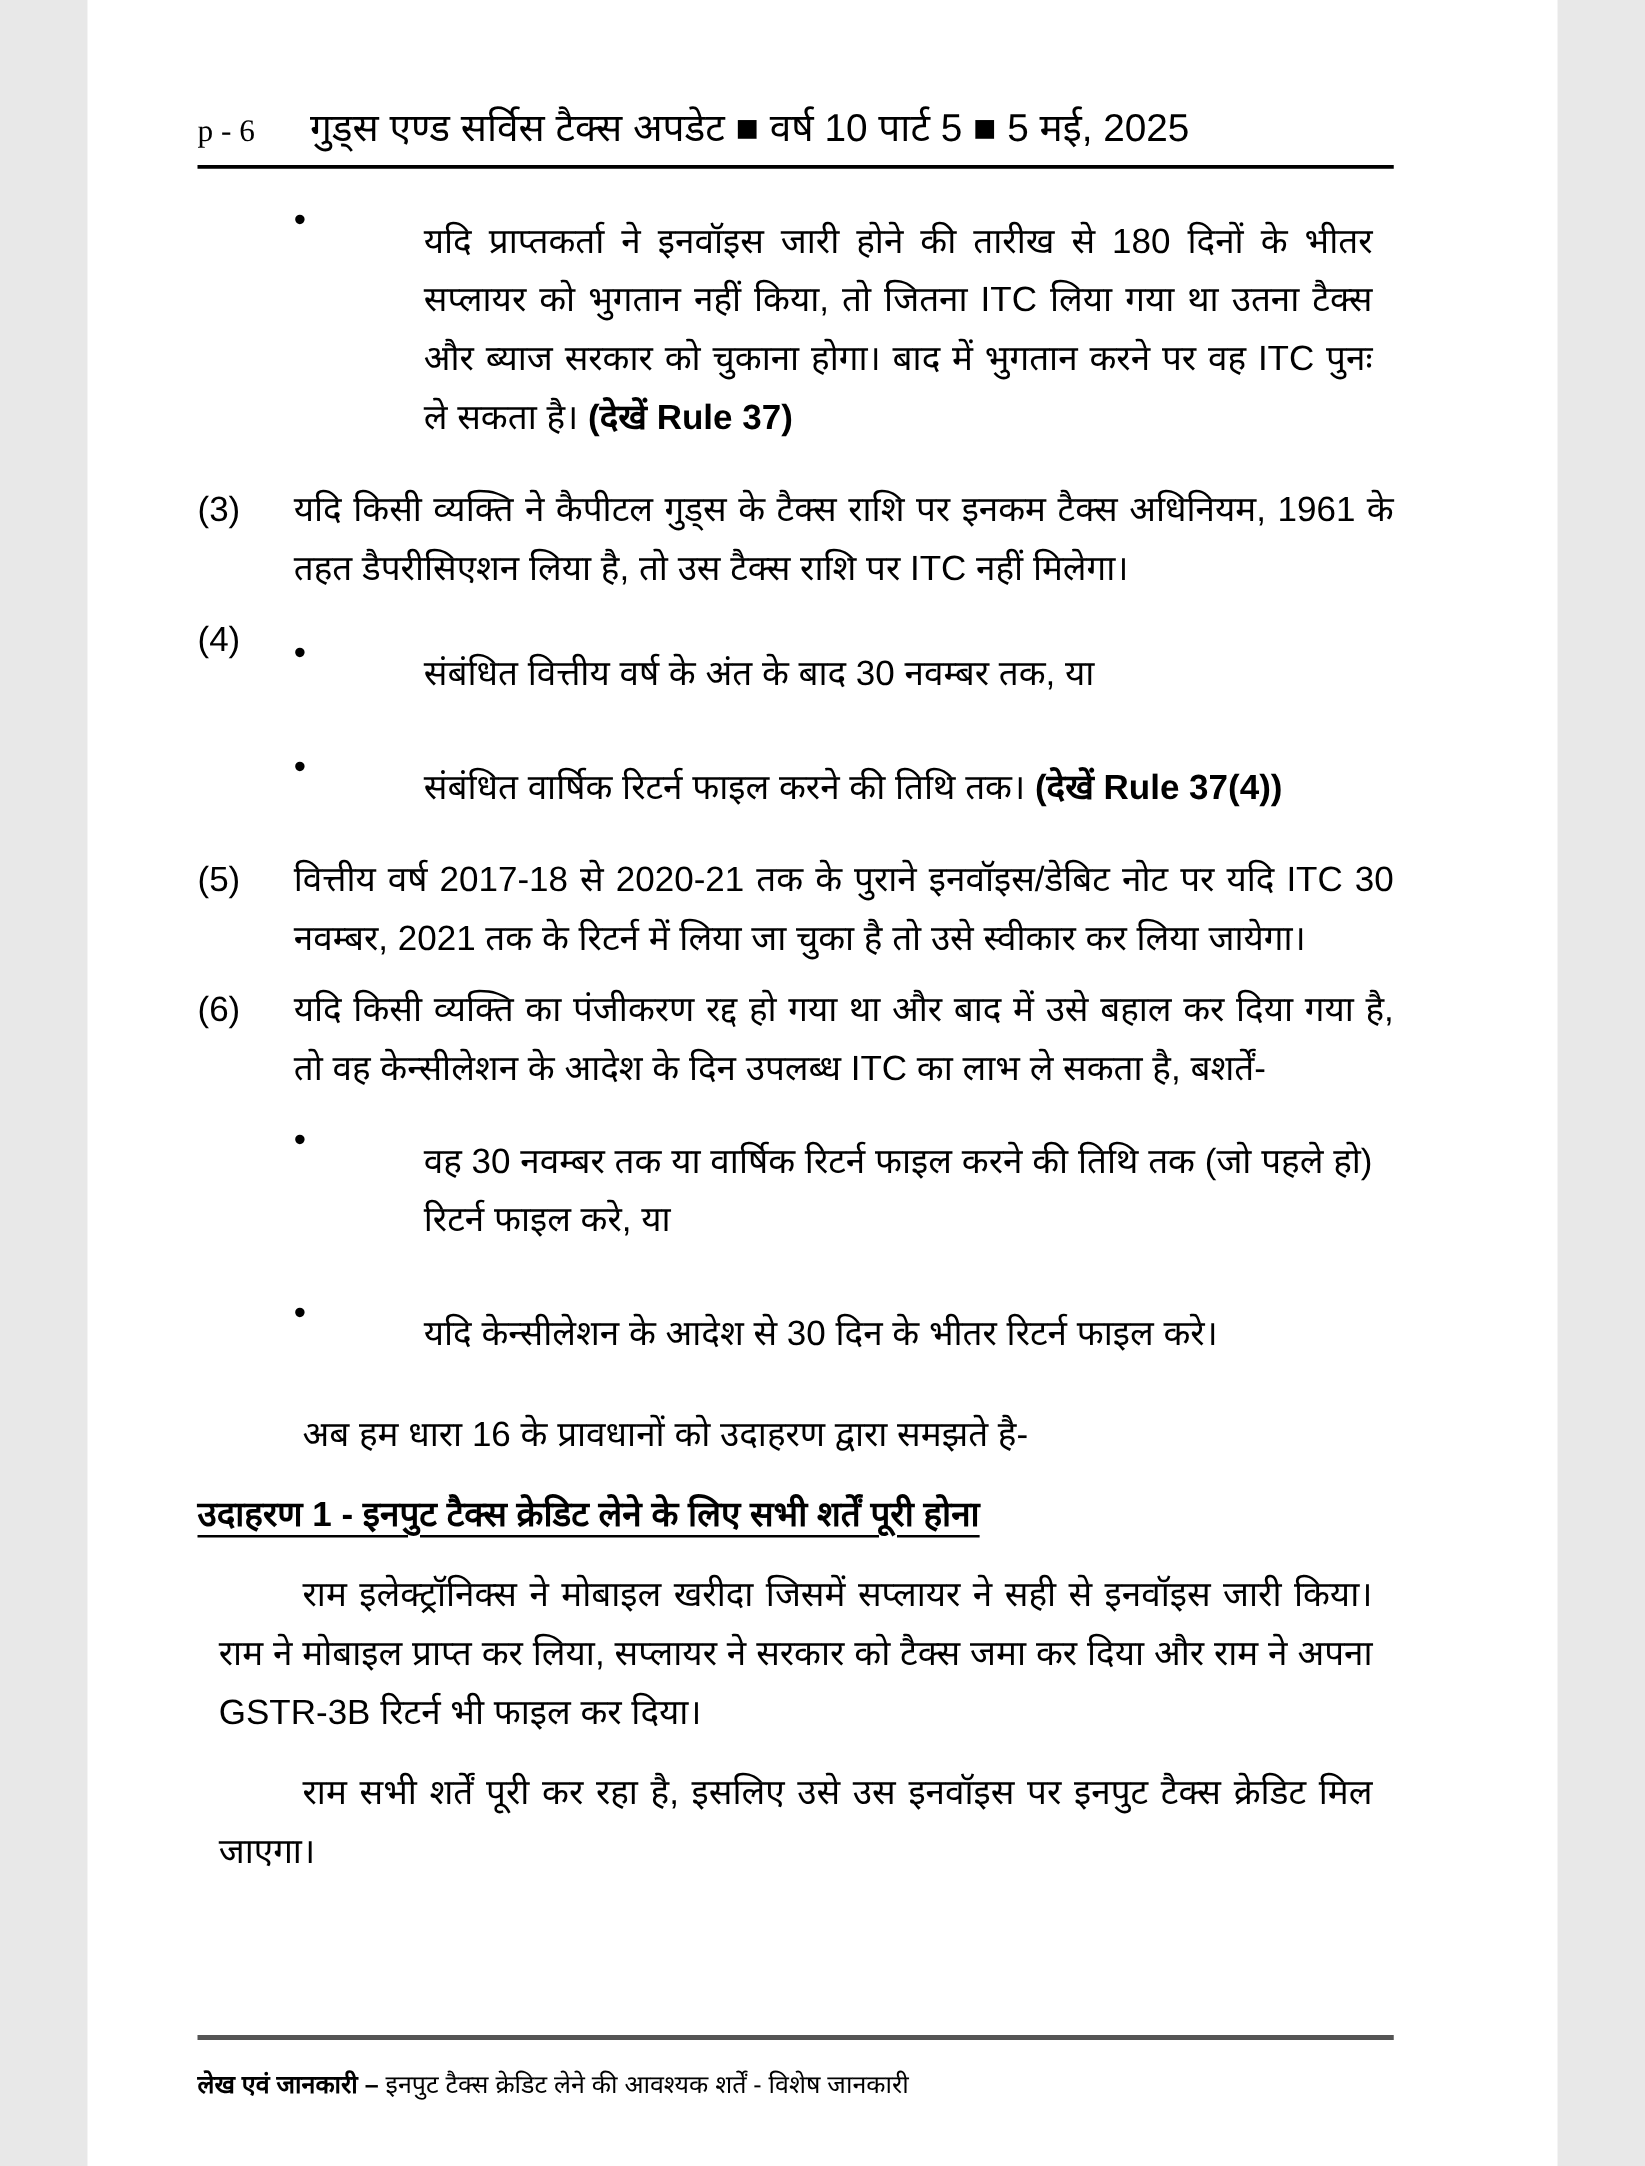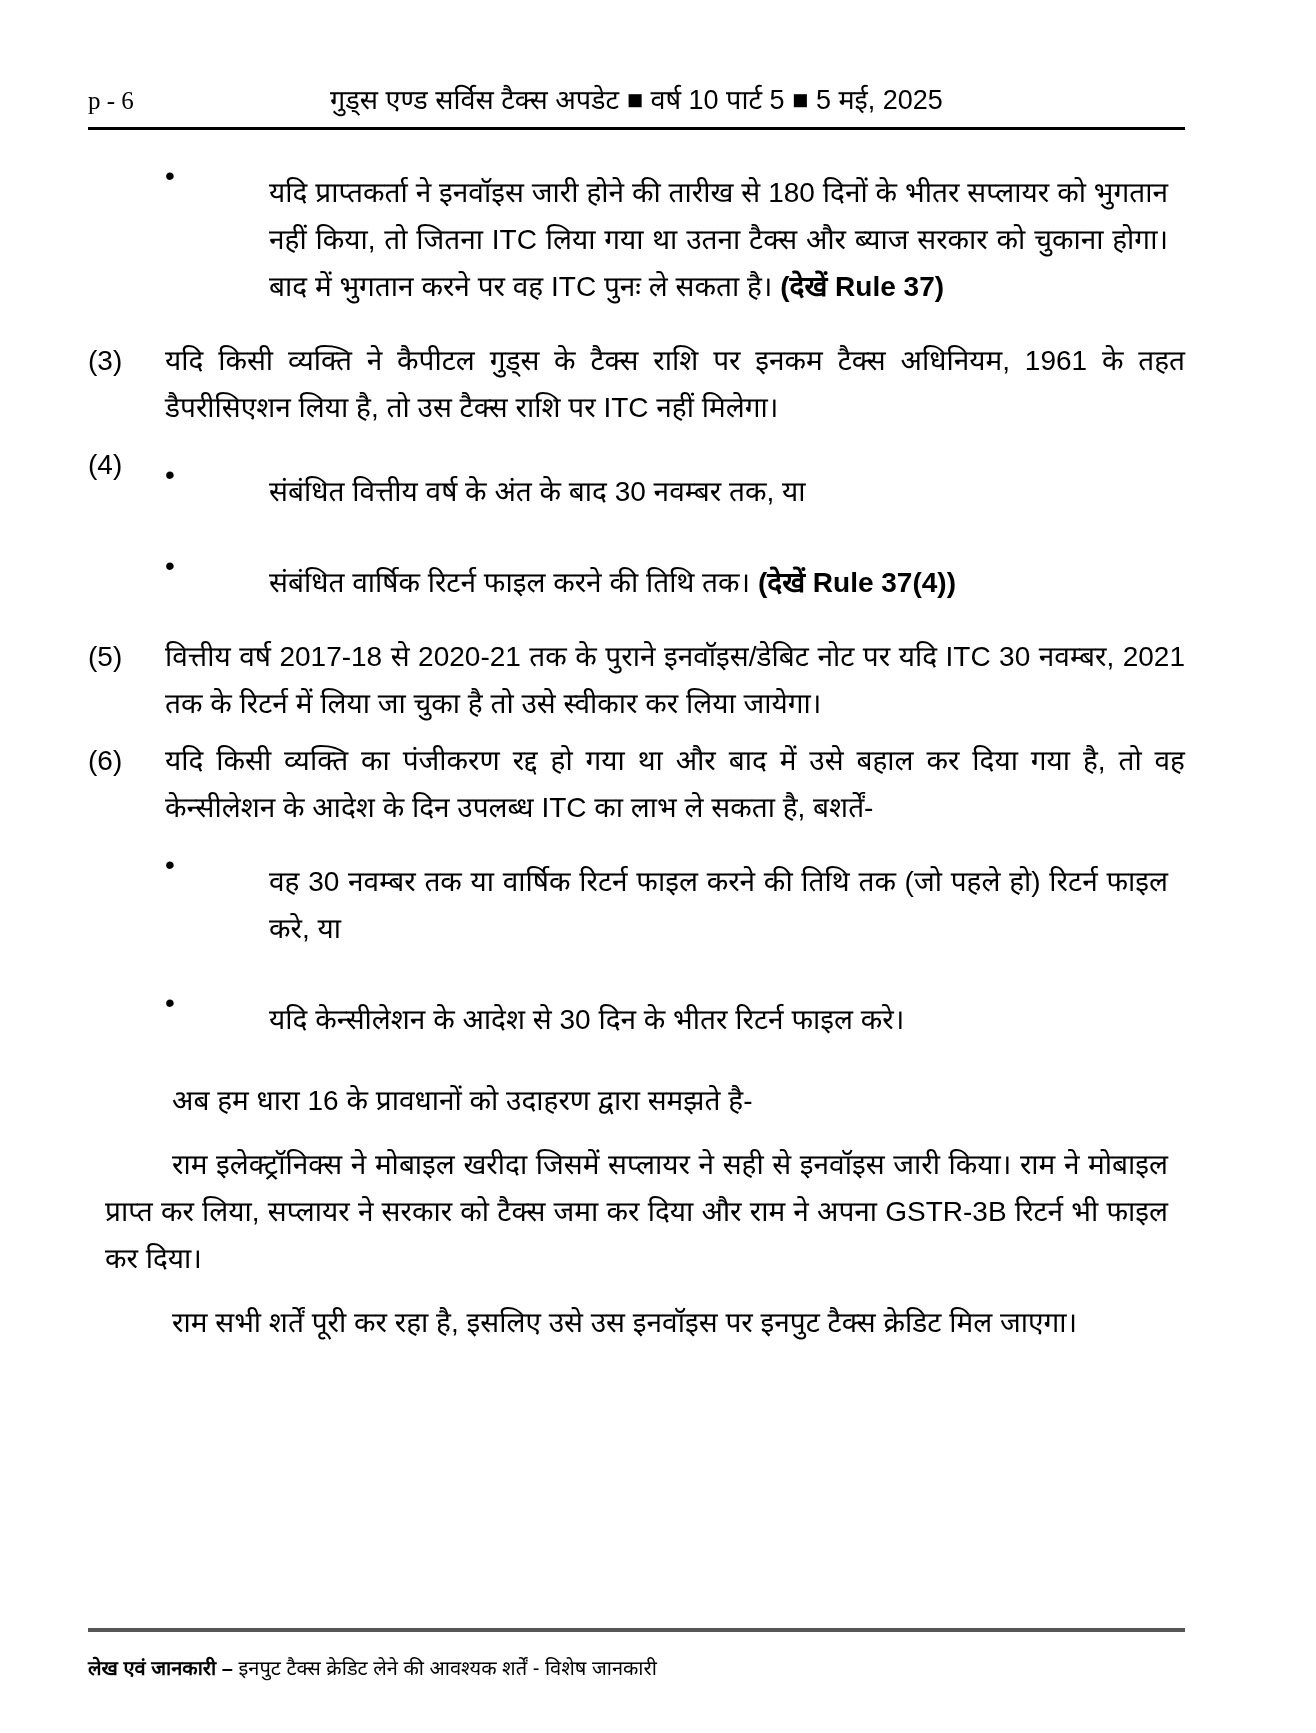--- a/index.html
+++ b/index.html
@@ -1,38 +1,37 @@
 <!DOCTYPE html>
 <html lang="hi"><head>
 <meta charset="utf-8">
 <style>
   html, body { margin: 0; padding: 0; background: #e8e8e8; }
   .page {
     position: relative;
-    width: 1316px;
+    width: 1176px;
     height: 1733px;
     margin: 0 auto;
     background: #ffffff;
     color: #000000;
     font-family: "Liberation Sans", "DejaVu Sans", sans-serif;
     overflow: hidden;
   }
 
   
   .header { position: absolute; top: 80px; left: 88px; right: 131px; }
   .header-row { display: flex; align-items: baseline; }
   .page-num {
     font-family: "Liberation Serif", "DejaVu Serif", serif;
     font-size: 25px;
     min-width: 90px;
   }
   .header-title {
     flex: 1;
-    text-align: center;
-    font-size: 27px;
+    font-size: 31px;
     white-space: nowrap;
   }
   .header-balance { min-width: 90px; }
   .header-rule { margin-top: 10px; border-top: 3px solid #000; }
 
   
   .content {
     position: absolute;
     top: 152px;
     left: 88px;
@@ -144,20 +143,21 @@
         </div>
         <div class="bullet-item">
           <span class="marker">•</span>
           <p class="btext"><span>यदि केन्सीलेशन के आदेश से 30 दिन के भीतर रिटर्न फाइल करे।</span></p>
         </div>
       </div>
     </div>
 
     <p class="para-indent block">अब हम धारा 16 के प्रावधानों को उदाहरण द्वारा समझते है-</p>
 
+    <h2 class="example-heading"><span class="u">उदाहरण 1 - इनपुट टैक्स क्रेडिट लेने के लिए सभी शर्तें पूरी होना</span></h2>
 
     <p class="para-indent block">राम इलेक्ट्रॉनिक्स ने मोबाइल खरीदा जिसमें सप्लायर ने सही से इनवॉइस जारी किया। राम ने मोबाइल प्राप्त कर लिया, सप्लायर ने सरकार को टैक्स जमा कर दिया और राम ने अपना GSTR-3B रिटर्न भी फाइल कर दिया।</p>
     <p class="para-indent block">राम सभी शर्तें पूरी कर रहा है, इसलिए उसे उस इनवॉइस पर इनपुट टैक्स क्रेडिट मिल जाएगा।</p>
 
   </div>
 
   <div class="footer">
     <span class="flabel">लेख एवं जानकारी –</span>
     <span>इनपुट टैक्स क्रेडिट लेने की आवश्यक शर्तें - विशेष जानकारी</span>
   </div>

